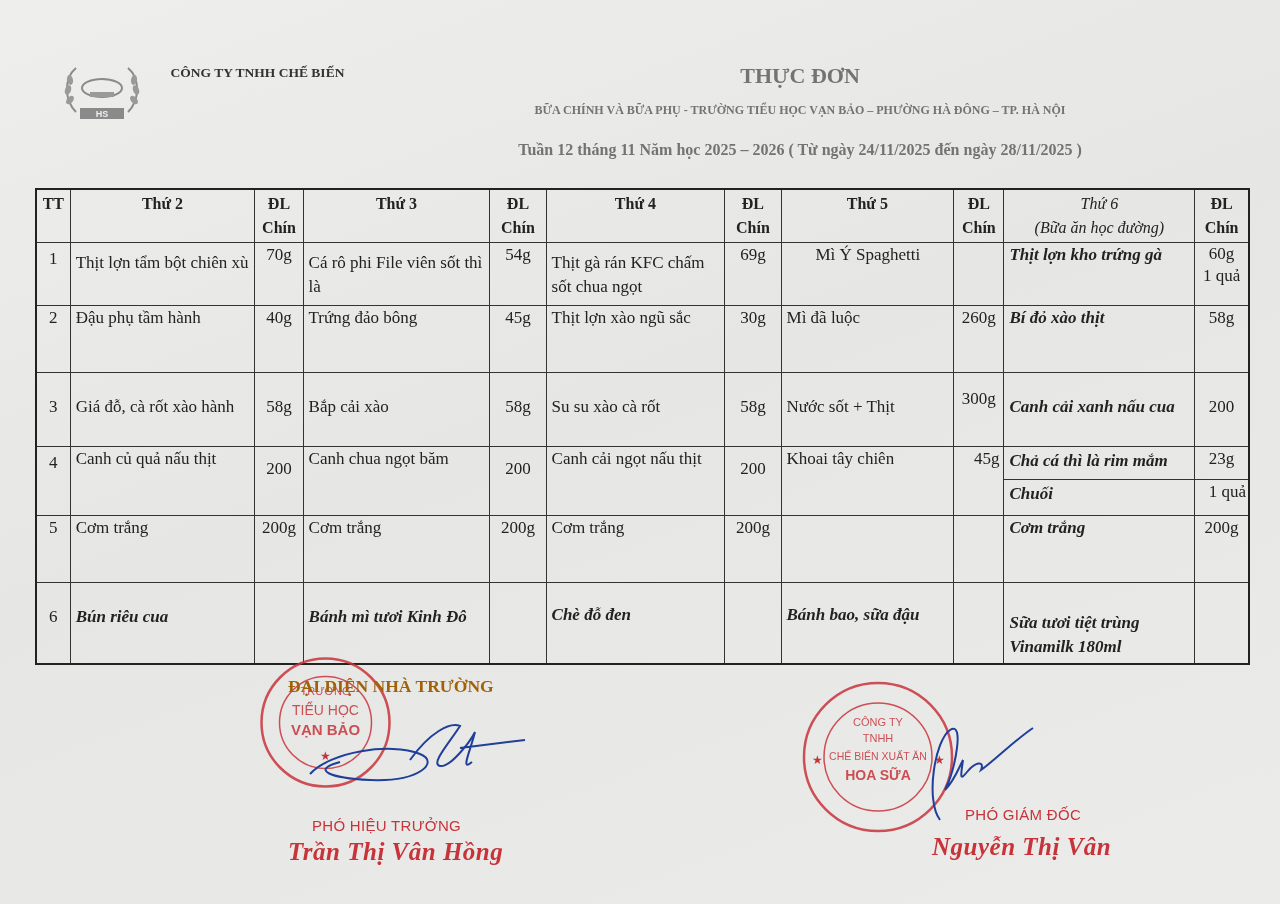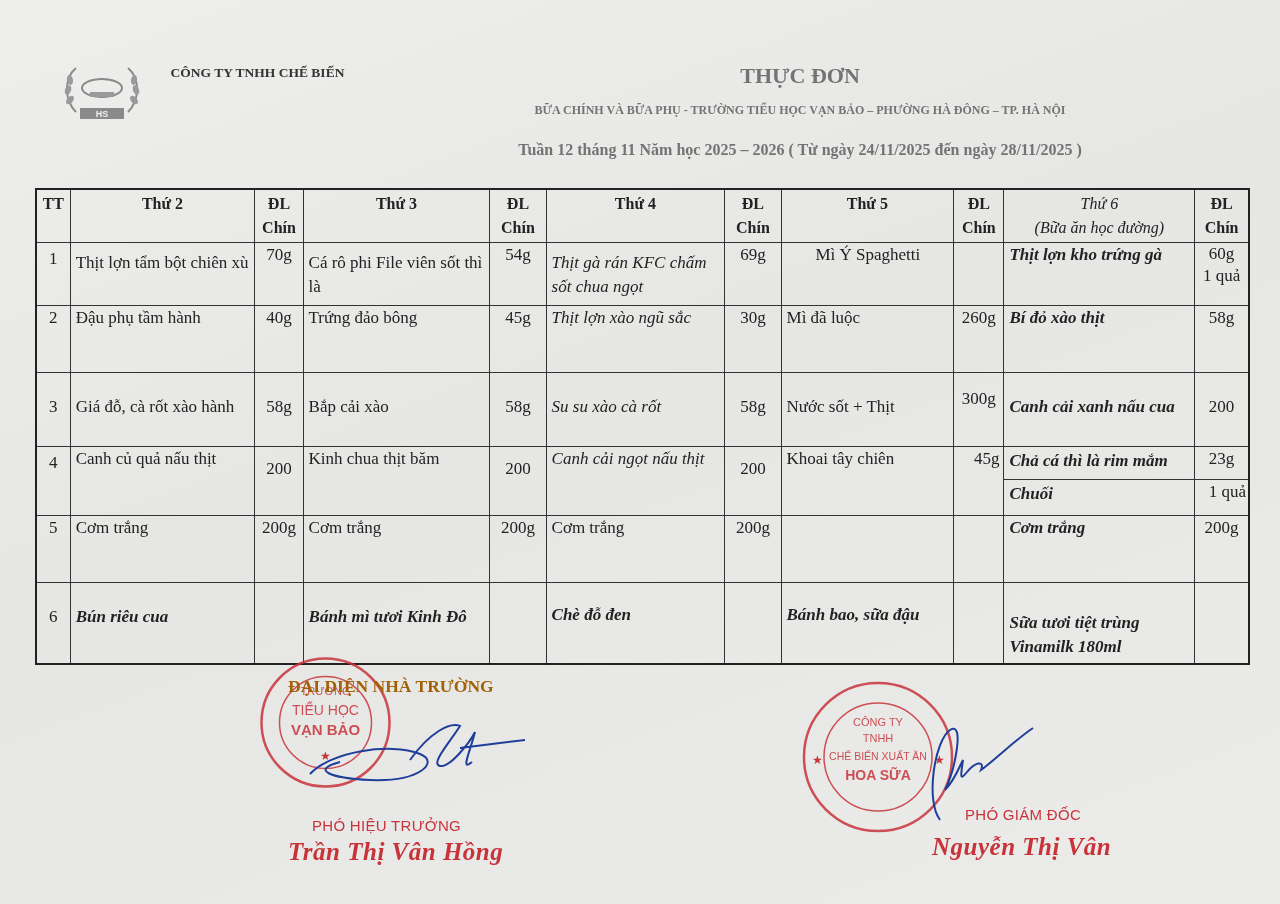--- a/index.html
+++ b/index.html
@@ -27,21 +27,21 @@
   table.menu td, table.menu th { border: 1px solid #333; vertical-align: top; font-size: 17px; line-height: 24px; }
   table.menu th { font-weight: bold; text-align: center; padding: 2px 4px; font-size: 16px; }
   th.day { padding-top: 3px; }
   th.dl { line-height: 24px; }
   td.tt { text-align: center; padding-top: 4px; }
   td.dish { padding: 10px 4px 4px 5px; }
   td.qty { text-align: center; padding-top: 14px; }
   td.mid { vertical-align: middle; padding-top: 0; }
   .it { font-style: italic; font-weight: bold; }
   .center { text-align: center; }
-  .compressed { font-size: 16px; font-style: italic; }
+  .compressed { font-size: 16px; }
   tr.hdr { height: 52px; }
   tr.r1 { height: 63px; }
   tr.r2 { height: 67px; }
   tr.r3 { height: 74px; }
   tr.r4a { height: 33px; }
   tr.r4b { height: 36px; }
   tr.r5 { height: 67px; }
   tr.r6 { height: 74px; }
 
   
@@ -177,21 +177,21 @@
       <td class="dish" style="padding-top:22px">Nước sốt + Thịt</td>
       <td class="qty" style="">300g</td>
       <td class="dish it" style="padding-top:22px">Canh cải xanh nấu cua</td>
       <td class="qty" style="padding-top:22px">200</td>
     </tr>
 
     <tr class="r4a">
       <td class="tt" rowspan="2">4</td>
       <td class="dish mid" rowspan="2">Canh củ quả nấu thịt</td>
       <td class="qty" rowspan="2" style="padding-top:10px">200</td>
-      <td class="dish mid" rowspan="2">Kinh chua thịt băm</td>
+      <td class="dish mid" rowspan="2">Canh chua ngọt băm</td>
       <td class="qty" rowspan="2" style="padding-top:10px">200</td>
       <td class="dish mid compressed" rowspan="2">Canh cải ngọt nấu thịt</td>
       <td class="qty" rowspan="2" style="padding-top:10px">200</td>
       <td class="dish mid" rowspan="2">Khoai tây chiên</td>
       <td class="qty mid" rowspan="2" style="text-align:right;padding-right:4px">45g</td>
       <td class="dish mid it" style="padding-top:2px">Chả cá thì là rim mắm</td>
       <td class="qty mid">23g</td>
     </tr>
     <tr class="r4b">
       <td class="dish mid it" style="padding-top:2px">Chuối</td>

